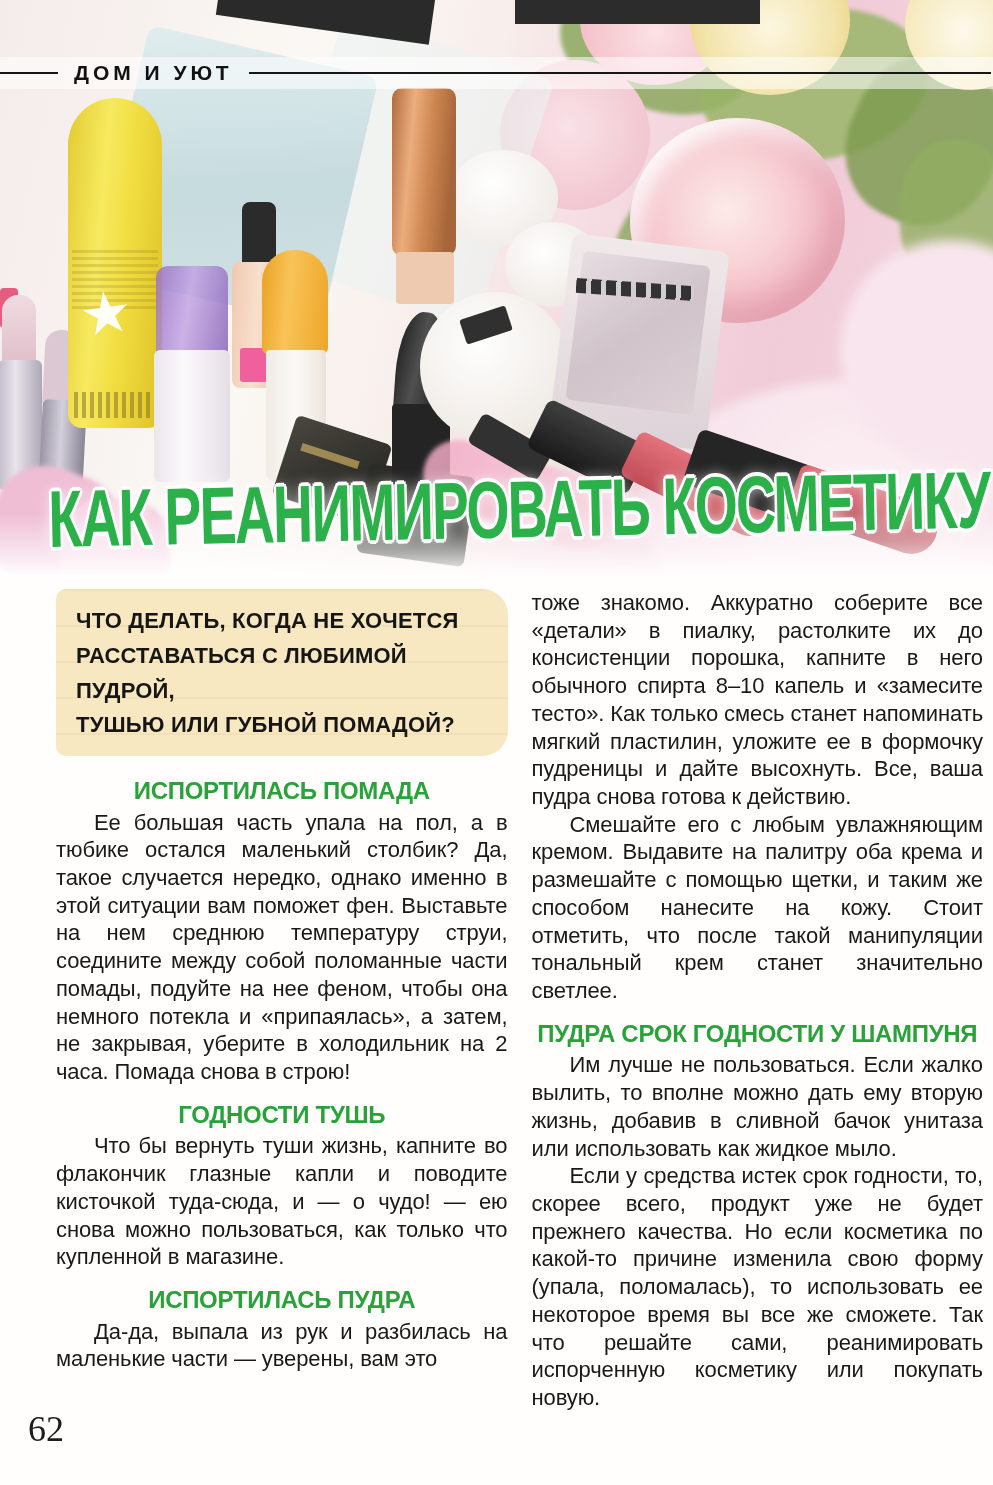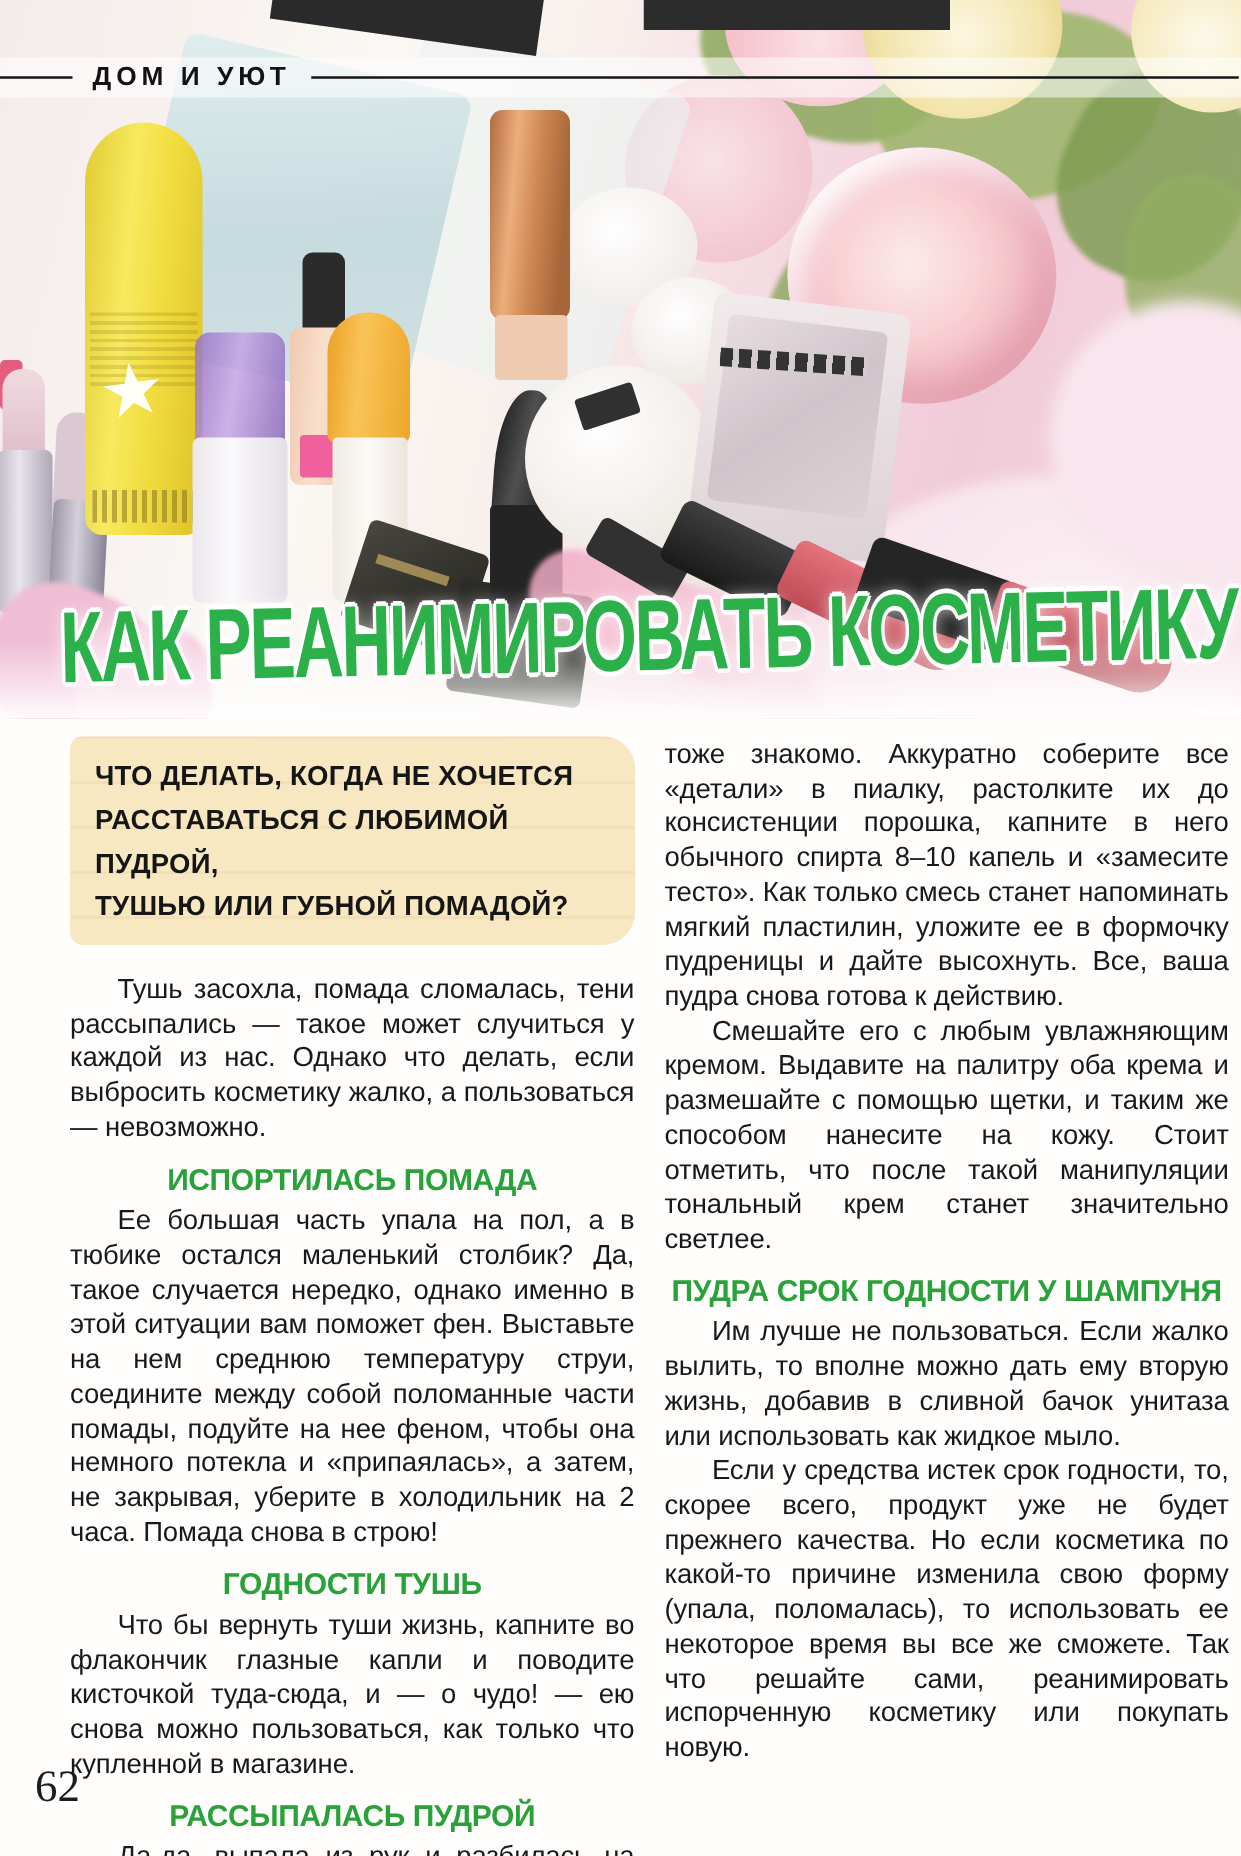--- a/index.html
+++ b/index.html
@@ -16,21 +16,21 @@
       #f3d5de 60%,#efc6d4 76%,#f5d6de 100%);
   }
   .wash{inset:0;background:rgba(255,255,255,0.10);}
   .blur2{filter:blur(2px);}
   .blur6{filter:blur(6px);}
   .star{font-size:58px;line-height:1;color:rgba(255,255,255,.96);transform:rotate(-8deg);}
   .photo-fade{left:0;bottom:0;width:100%;height:62px;
     background:linear-gradient(rgba(255,255,255,0),rgba(255,255,255,.95));}
   
   .rubric-band{
-    position:absolute;left:0;top:46px;width:100%;height:32px;z-index:6;
+    position:absolute;left:0;top:57px;width:100%;height:32px;z-index:6;
     display:flex;align-items:center;background:rgba(255,255,255,0.55);
   }
   .rule{border-top:2px solid #161616;height:0;}
   .rule-left{width:58px;}
   .rule-right{flex:1;margin-left:16px;margin-right:2px;}
   .rubric-label{
     margin-left:16px;font-weight:bold;font-size:21px;letter-spacing:4px;color:#121212;
     white-space:nowrap;
   }
   
@@ -168,29 +168,28 @@
 
   <div class="content">
 
     <div class="col">
       <div class="lead-box">
         <span class="lead-line">ЧТО ДЕЛАТЬ, КОГДА НЕ ХОЧЕТСЯ</span>
         <span class="lead-line">РАССТАВАТЬСЯ С ЛЮБИМОЙ ПУДРОЙ,</span>
         <span class="lead-line">ТУШЬЮ ИЛИ ГУБНОЙ ПОМАДОЙ?</span>
       </div>
 
-      <p class="para">Тушь засохла, помада сломалась, тени рассыпались — такое может случиться у каждой из нас. Однако что делать, если выбросить косметику жалко, а пользоваться — невозможно.</p>
 
       <h2 class="h-green">ИСПОРТИЛАСЬ ПОМАДА</h2>
       <p class="para">Ее большая часть упала на пол, а в тюбике остался маленький столбик? Да, такое случается нередко, однако именно в этой ситуации вам поможет фен. Выставьте на нем среднюю температуру струи, соедините между собой поломанные части помады, подуйте на нее феном, чтобы она немного потекла и «припаялась», а затем, не закрывая, уберите в холодильник на 2 часа. Помада снова в строю!</p>
 
       <h2 class="h-green">ГОДНОСТИ ТУШЬ</h2>
       <p class="para">Что бы вернуть туши жизнь, капните во флакончик глазные капли и поводите кисточкой туда-сюда, и — о чудо! — ею снова можно пользоваться, как только что купленной в магазине.</p>
 
-      <h2 class="h-green">РАССЫПАЛАСЬ ПУДРОЙ</h2>
+      <h2 class="h-green">ИСПОРТИЛАСЬ ПУДРА</h2>
       <p class="para">Да-да, выпала из рук и разбилась на маленькие части — уверены, вам это</p>
     </div>
 
     <div class="col">
       <p class="para noindent">тоже знакомо. Аккуратно соберите все «детали» в пиалку, растолките их до консистенции порошка, капните в него обычного спирта 8–10 капель и «замесите тесто». Как только смесь станет напоминать мягкий пластилин, уложите ее в формочку пудреницы и дайте высохнуть. Все, ваша пудра снова готова к действию.</p>
 
       <p class="para">Смешайте его с любым увлажняющим кремом. Выдавите на палитру оба крема и размешайте с помощью щетки, и таким же способом нанесите на кожу. Стоит отметить, что после такой манипуляции тональный крем станет значительно светлее.</p>
 
       <h2 class="h-green">ПУДРА СРОК ГОДНОСТИ У ШАМПУНЯ</h2>
       <p class="para">Им лучше не пользоваться. Если жалко вылить, то вполне можно дать ему вторую жизнь, добавив в сливной бачок унитаза или использовать как жидкое мыло.</p>

